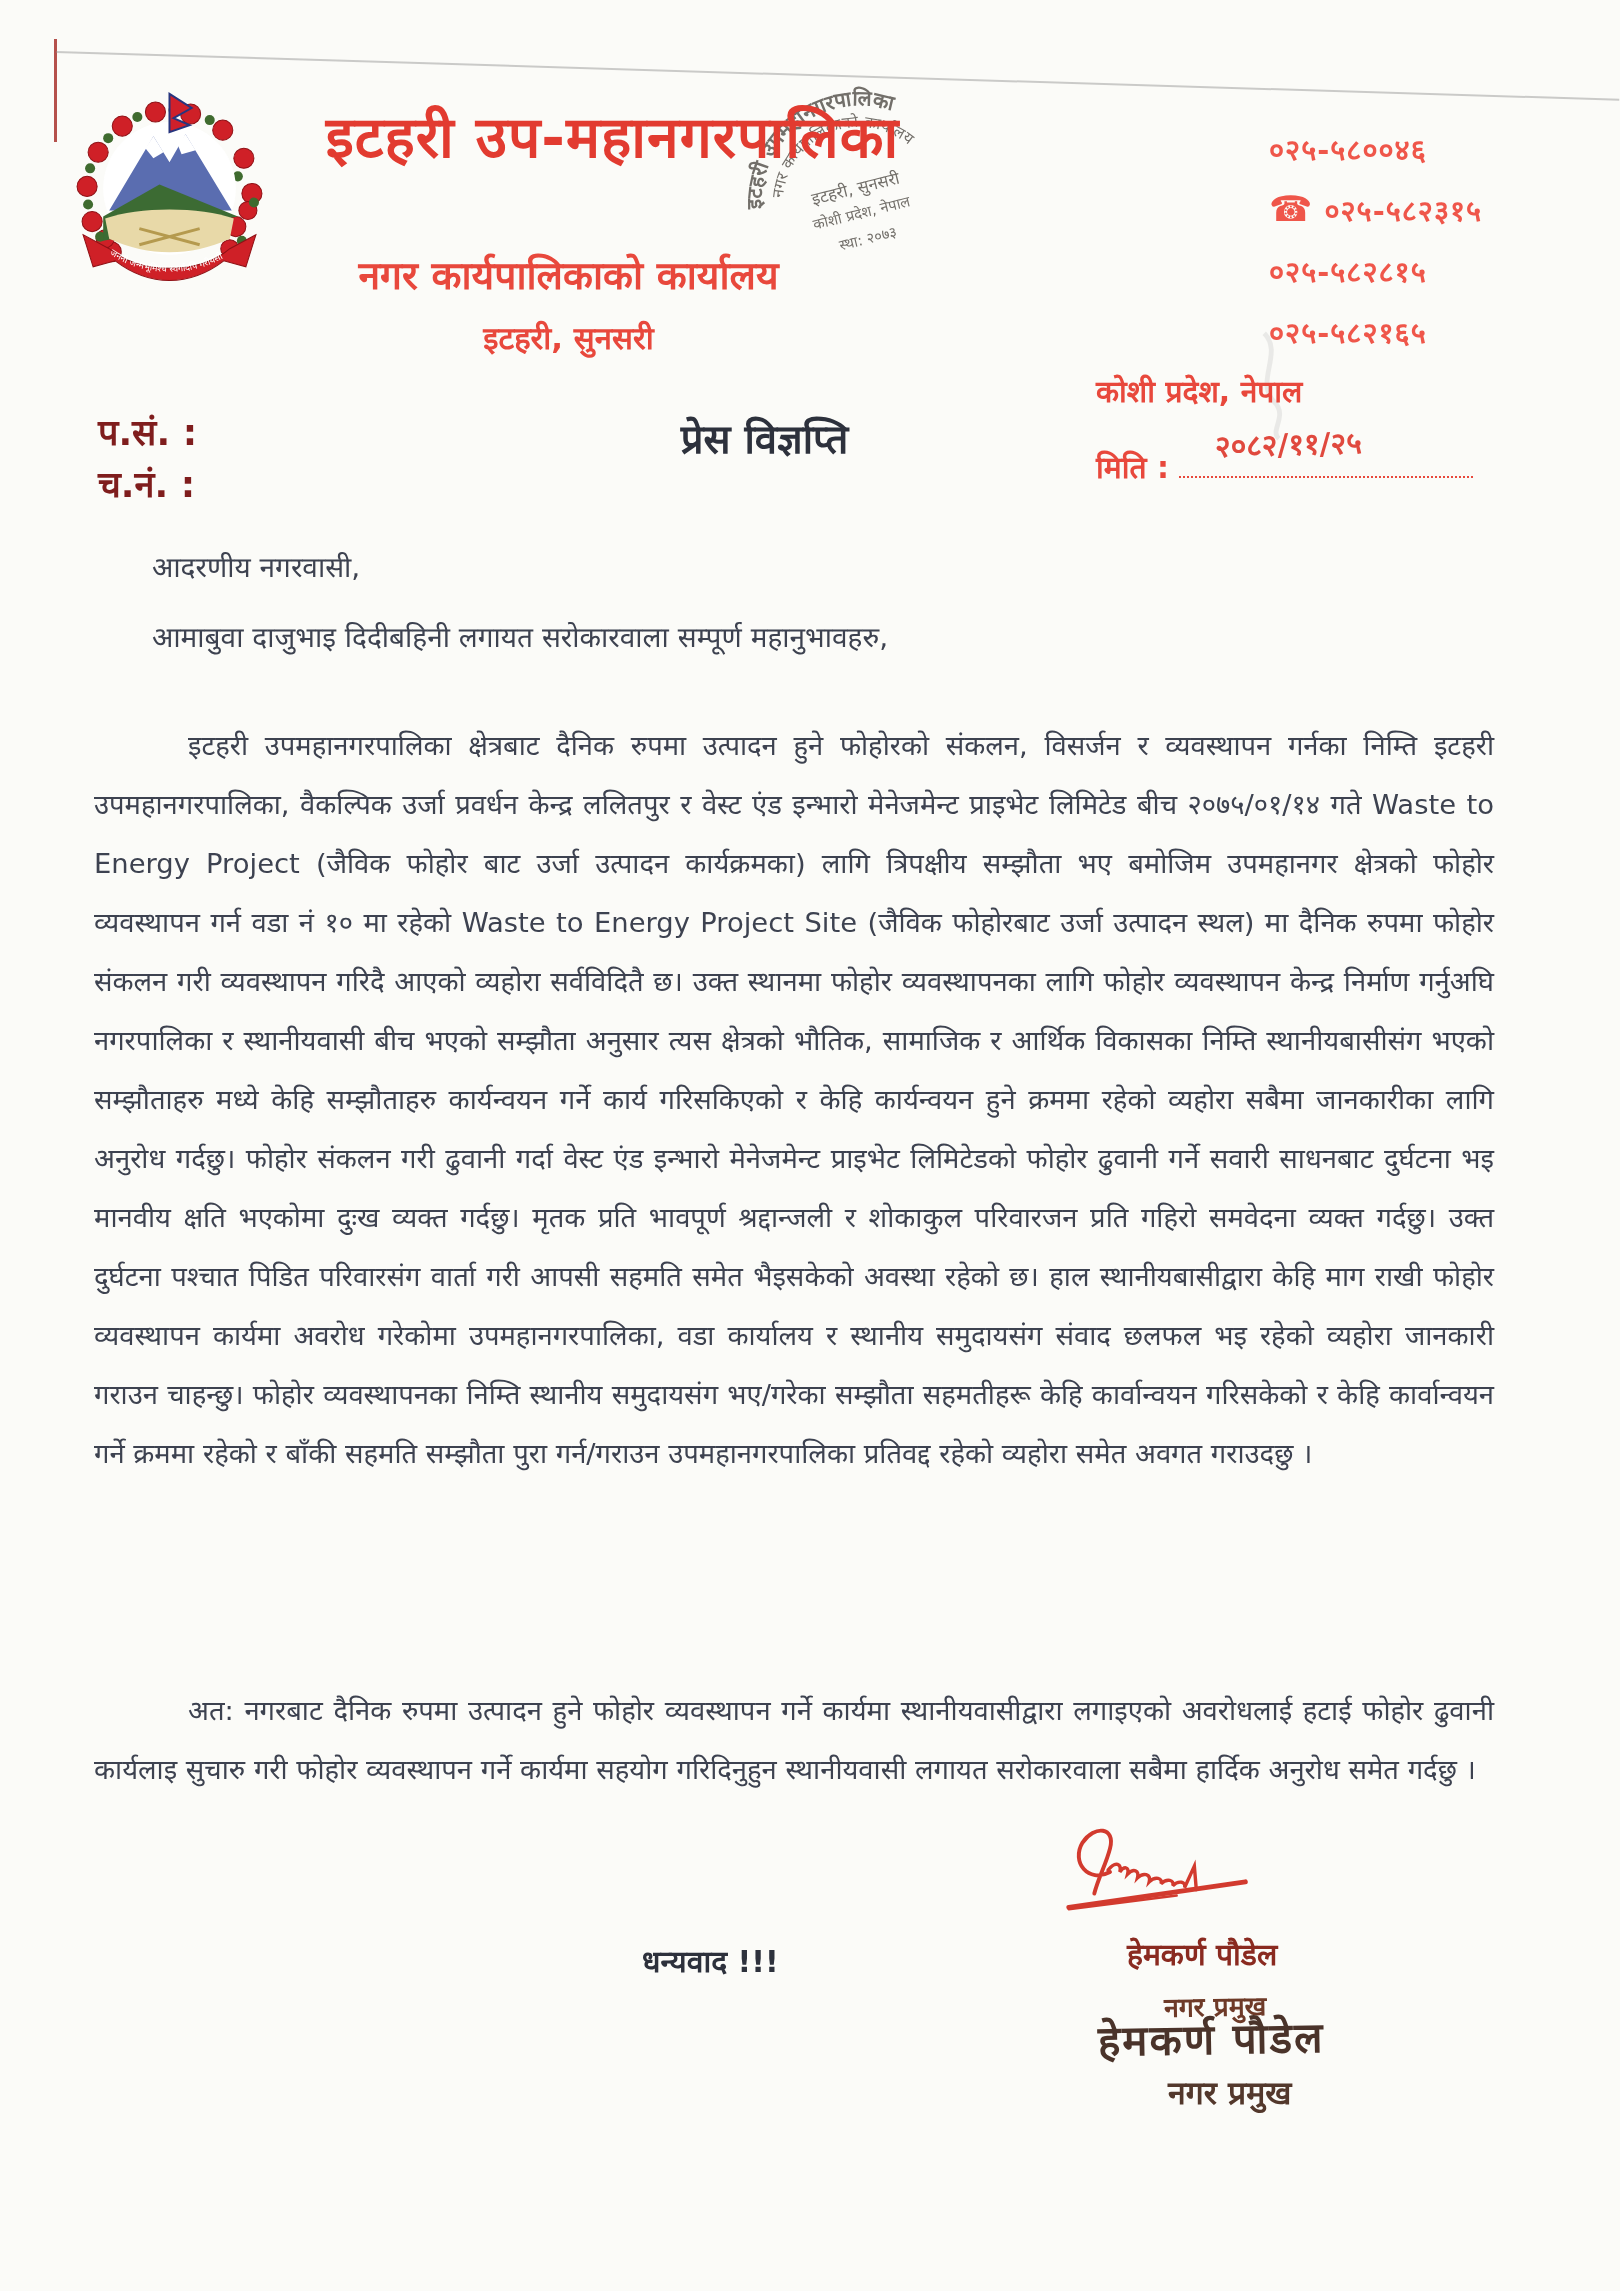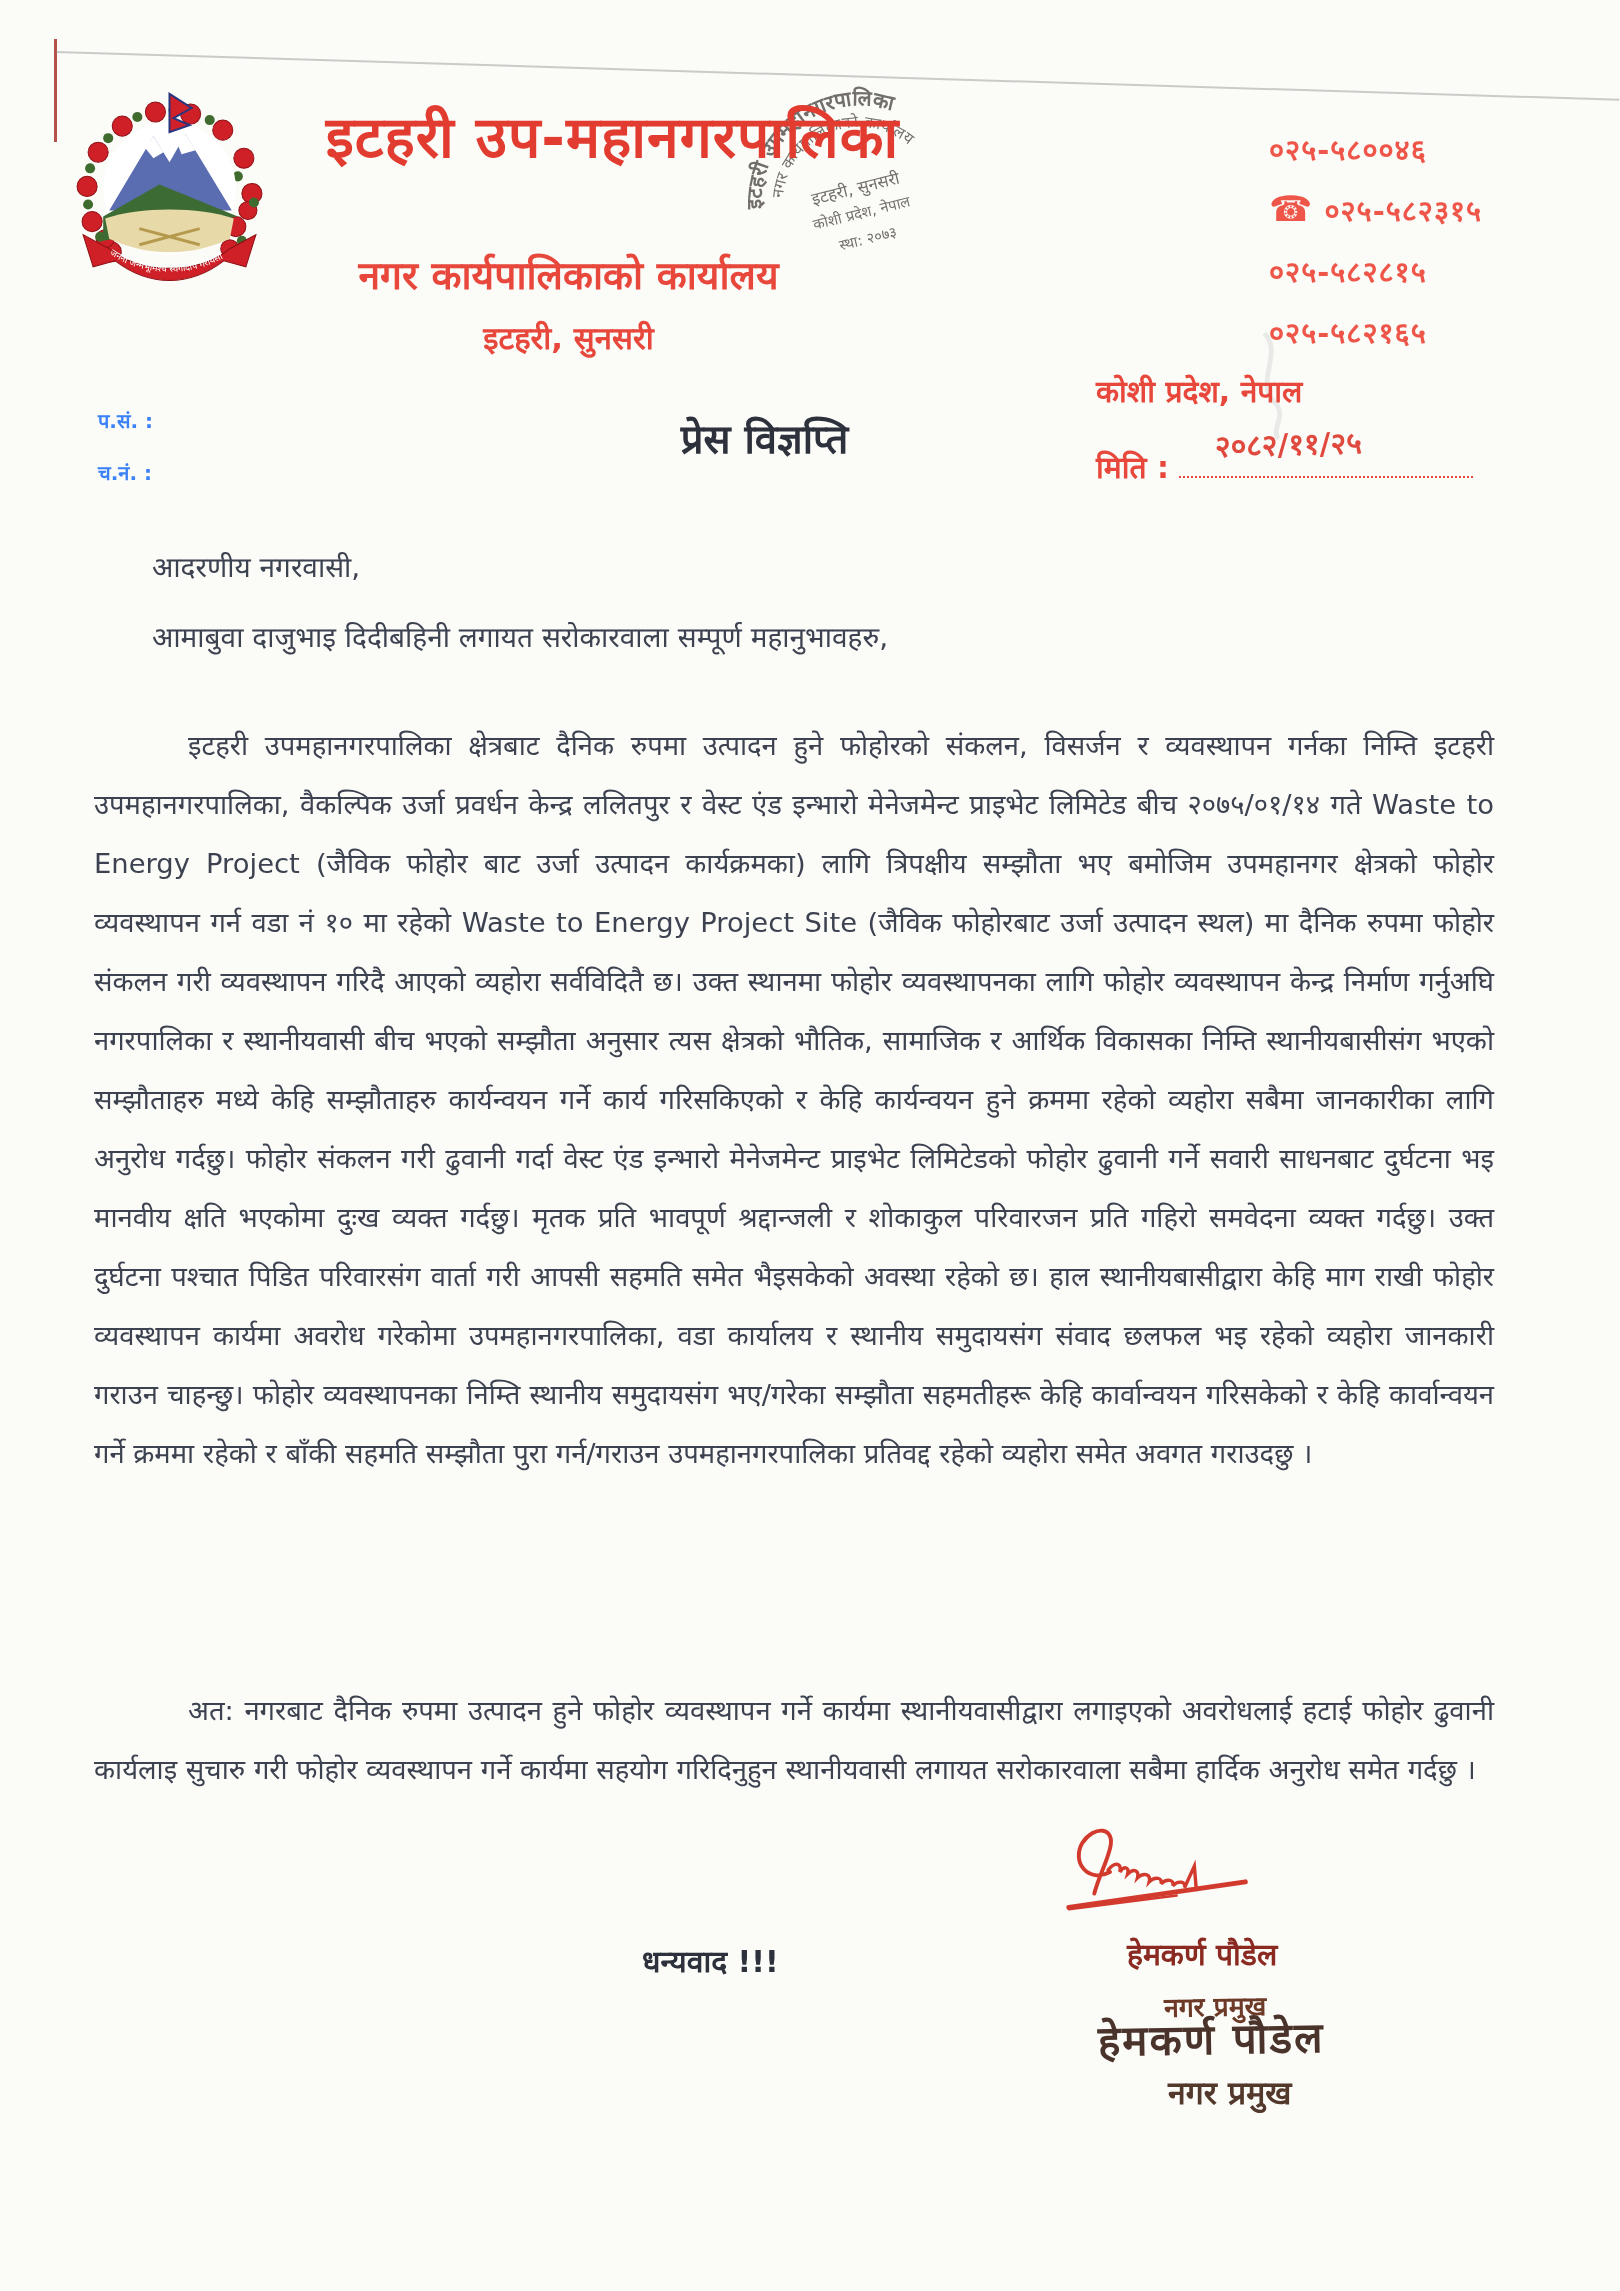--- a/index.html
+++ b/index.html
@@ -26,21 +26,21 @@
     font-size:31px;font-weight:bold;color:#e8483c;}
   .phones{left:1269px;top:110px;width:323px;}
   .phone-row{display:flex;align-items:center;justify-content:flex-start;height:46px;margin-top:15px;}
   .phone-num{font-size:29px;font-weight:bold;color:#ef564a;letter-spacing:1px;}
   .phone-glyph{font-size:35px;color:#ef564a;margin-right:11.8px;line-height:1;}
   .province{left:1096px;top:370px;font-size:30px;font-weight:bold;color:#e8483c;}
   .miti-row{left:1096px;top:446px;width:412px;font-size:30px;font-weight:bold;color:#e8483c;}
   .miti-dots{display:inline-block;width:294px;border-bottom:2.9px dotted #e8483c;height:29px;}
   .miti-date{left:1215px;top:423px;font-size:30px;font-weight:bold;color:#e0493e;
     transform:rotate(-1.5deg);}
-  .refline{font-size:20px;font-weight:bold;color:#3b82f6;}
+  .refline{font-size:36px;font-weight:bold;color:#7f1d1d;}
   .ps{left:98px;top:407px;}
   .cn{left:98px;top:459px;}
   .press-title{left:0;top:410px;width:1529px;text-align:center;
     font-size:40px;font-weight:bold;color:#2d313c;}
   
   .salut1{left:152px;top:547px;font-size:28px;}
   .salut2{left:152px;top:617px;font-size:28px;}
   .para{left:86px;width:1400px;font-size:27.4px;line-height:59px;
     text-align:justify;color:#3d4250;margin-left:8px;}
   .para1{top:689px;text-indent:94px;}

